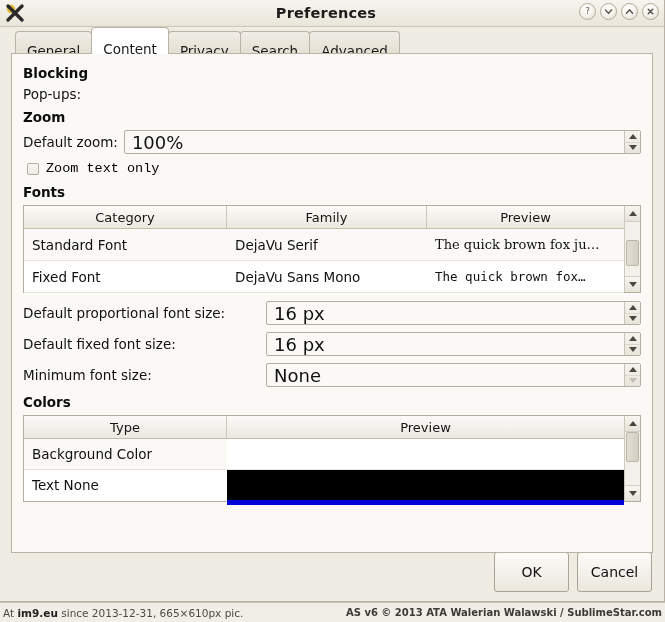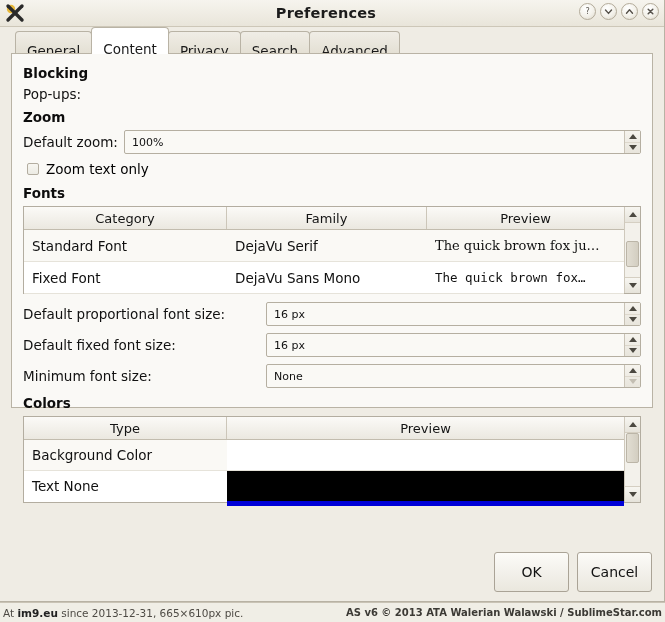--- a/index.html
+++ b/index.html
@@ -107,21 +107,21 @@
     background: #ffffff;
     border-color: #b9b3a5;
     z-index: 3;
     margin-bottom: -1px;
   }
 
   
   .panel {
     position: relative;
     margin: 0 11px;
-    height: 355px;
+    height: 500px;
     background: #faf9f6;
     border: 1px solid #b9b3a5;
     box-sizing: border-box;
     padding: 9px 11px 0 11px;
     z-index: 2;
   }
 
   .section-title {
     font-weight: bold;
     font-size: 13.5px;
@@ -174,21 +174,21 @@
     box-sizing: border-box;
     border: 1px solid #b5afa1;
     background: #faf9f5;
     border-radius: 2px;
   }
   .spin .val {
     flex: 1;
     display: flex;
     align-items: center;
     padding-left: 7px;
-    font-size: 11px;
+    font-size: 18px;
     color: #111;
   }
   .spin .btns {
     width: 15px;
     border-left: 1px solid #c9c3b6;
     background: linear-gradient(to bottom, #f5f3ed 0%, #e8e5dc 100%);
     display: flex;
     flex-direction: column;
   }
   .spin .sb {
@@ -210,20 +210,21 @@
     border-right:4px solid transparent;
     border-top:5px solid #4b4840;
   }
   .tri-dn.dim { border-top-color:#c3beb2; }
 
   
   .checkrow {
     display: flex;
     align-items: center;
     margin: 3px 0 8px 4px;
+    font-family: Liberation Mono, monospace;
   }
   .cbox {
     width: 12px; height: 12px;
     border: 1px solid #b3ada0;
     background: linear-gradient(to bottom,#f7f6f1,#ecebe4);
     border-radius: 2px;
     margin-right: 7px;
     box-sizing: border-box;
   }
   .checkrow span { font-size: 13.5px; }

